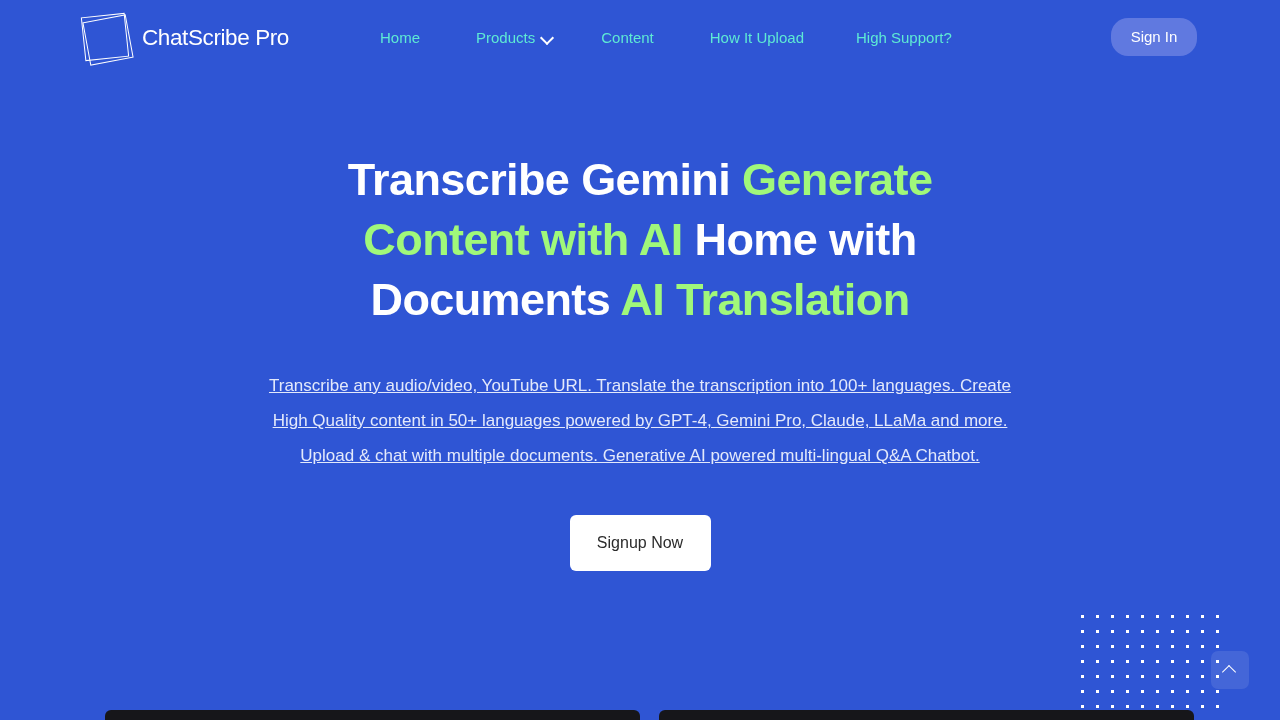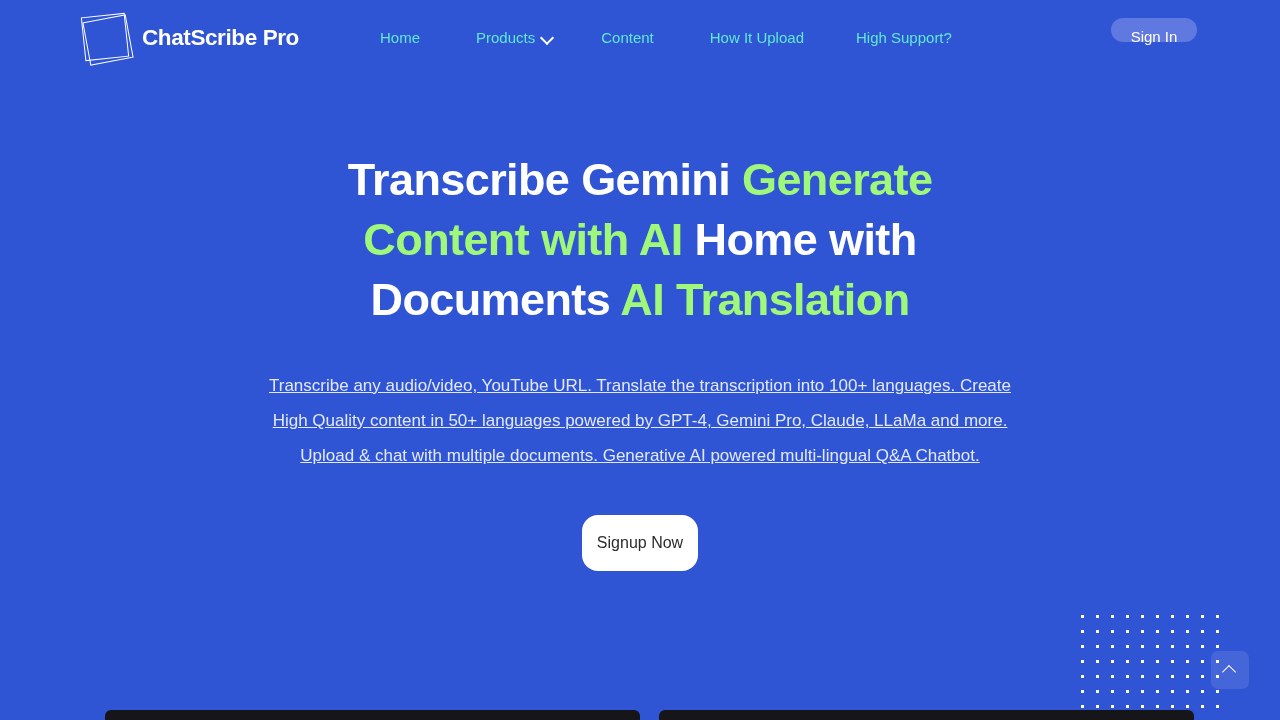--- a/index.html
+++ b/index.html
@@ -52,21 +52,21 @@
     transform: rotate(-6deg);
   }
   .logo-mark .sq2 {
     left: 6px; top: 8px;
     transform: rotate(-10.5deg);
   }
 
   .brand-name {
     color: #ffffff;
     font-size: 22.5px;
-    font-weight: bold;
+    font-weight: normal;
     letter-spacing: -0.4px;
     white-space: nowrap;
   }
 
   .nav {
     position: absolute;
     left: 380px;
     display: flex;
     align-items: center;
   }
@@ -100,21 +100,21 @@
     border-right: 2px solid #ffffff;
     border-bottom: 2px solid #ffffff;
     transform: rotate(45deg);
   }
 
   .signin-btn {
     position: absolute;
     right: 83px;
     top: 18px;
     width: 86px;
-    height: 24px;
+    height: 38px;
     background: #6079e0;
     color: #ffffff;
     border: none;
     border-radius: 17px;
     font-size: 15px;
     font-family: "Liberation Sans", sans-serif;
     cursor: pointer;
     line-height: 38px;
     text-align: center;
     padding: 0;
@@ -148,26 +148,26 @@
     line-height: 35px;
     text-decoration: underline;
   }
 
   .cta-wrap {
     margin-top: 42px;
     display: flex;
     justify-content: center;
   }
   .cta-btn {
-    width: 116px;
+    width: 141px;
     height: 56px;
     background: #ffffff;
     color: #2b2b2b;
     border: none;
-    border-radius: 16px;
+    border-radius: 6px;
     font-size: 16px;
     font-family: "Liberation Sans", sans-serif;
     cursor: pointer;
   }
 
   
   .dot-grid {
     position: absolute;
     left: 1081px;
     top: 615px;

